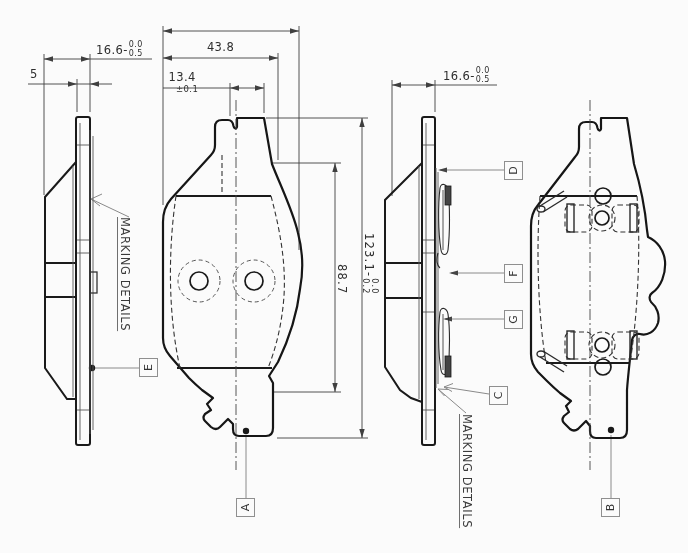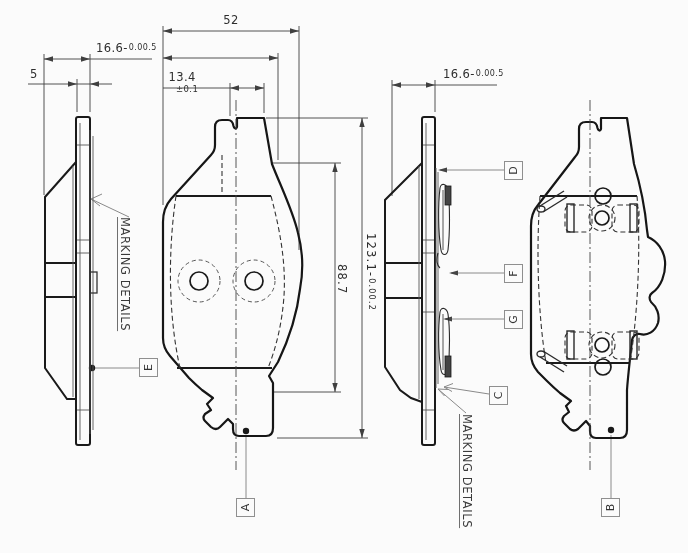--- a/index.html
+++ b/index.html
@@ -4,21 +4,21 @@
 <style>
   html,body{margin:0;padding:0;background:#e8e8e8;}
   #stage{
     position:relative;width:688px;height:553px;background:#fbfbfb;
     font-family:"DejaVu Sans","Liberation Sans",sans-serif;overflow:hidden;
   }
   #lineart{position:absolute;left:0;top:0;}
   .dim-text{position:absolute;font-size:11.5px;color:#2e2e2e;letter-spacing:.4px;white-space:nowrap;}
   .dim-h{display:inline-flex;align-items:center;}
   .dim-base{display:inline-block;}
-  .tol-stack{display:inline-flex;flex-direction:row;font-size:8px;line-height:8.5px;margin-left:1px;color:#2e2e2e;}
+  .tol-stack{display:inline-flex;flex-direction:column;font-size:8px;line-height:8.5px;margin-left:1px;color:#2e2e2e;}
   .tol-small{font-size:8.5px;margin-left:10px;margin-bottom:-1px;}
   .rot90{transform:rotate(90deg);transform-origin:0 0;}
   .callout{
     position:absolute;width:19px;height:19px;border:1.2px solid #8f8f8f;background:#fbfbfb;
     display:flex;align-items:center;justify-content:center;font-size:11px;color:#333;box-sizing:border-box;
   }
   .callout span{transform:rotate(-90deg);display:block;}
   .marking{
     position:absolute;font-size:11.5px;letter-spacing:.6px;color:#3a3a3a;white-space:nowrap;
     text-decoration:underline;text-underline-offset:3px;text-decoration-color:#6f6f6f;
@@ -240,22 +240,22 @@
           <path d="M543,212 L567,197"></path>
         <ellipse cx="541" cy="209" rx="4" ry="3"></ellipse>
         <path d="M540,357 L564,372"></path>
           <path d="M543,351 L567,366"></path>
         <ellipse cx="541" cy="354" rx="4" ry="3"></ellipse>
       </g>
       <path stroke="#444" stroke-width="0.9" stroke-dasharray="11 3 2 3" d="M590,100 V470"></path>
     </g>
   </svg>
 
-  <div class="dim-text" style="left:163px;top:13px;width:136px;text-align:center;">52</div>
-
+
+  <div class="dim-text" style="left:163px;top:40px;width:115px;text-align:center;">43.8</div>
 
   <div class="dim-text dim-h" style="left:166px;top:70px;flex-direction:column;">
     <span class="dim-base">13.4</span>
     <span class="tol-small">±0.1</span>
   </div>
 
   <div class="dim-text dim-h" style="left:96px;top:41px;">
     <span class="dim-base">16.6-</span>
     <span class="tol-stack">
       <span>0.0</span>

